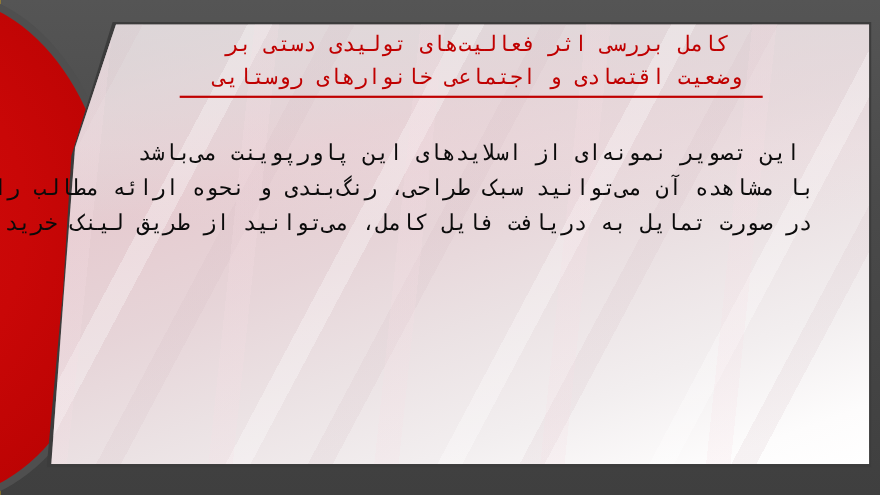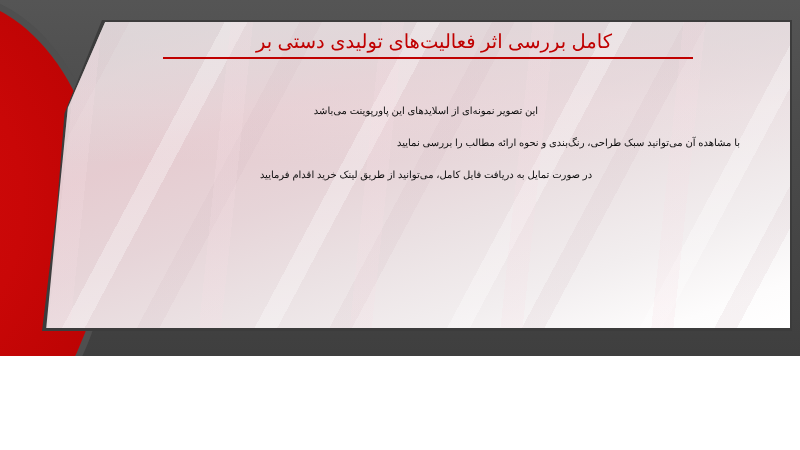--- a/index.html
+++ b/index.html
@@ -3,24 +3,24 @@
 <meta charset="utf-8">
 <style>
   html, body {
     margin: 0;
     padding: 0;
     background: #ffffff;
   }
   #slide {
     position: relative;
     width: 800px;
-    height: 356px;
+    height: 450px;
     overflow: hidden;
     background: #eab308;
-    font-family: Liberation Sans, sans-serif;
+    font-family: Liberation Mono, monospace;
   }
 
   
   .frame-bg {
     position: absolute;
     inset: 0;
     background: linear-gradient(180deg, #555555 0%, #4a4a4a 40%, #3f3f3f 100%);
   }
 
   
@@ -143,21 +143,21 @@
     background: #c00000;
     transform: translateX(-6px);
   }
 
   .body-block {
     margin-top: 36px;
     padding: 0 40px 0 60px;
   }
   .body-line {
     color: #0b0b0b;
-    font-size: 10px;
+    font-size: 20px;
     font-weight: 400;
     line-height: 32px;
     white-space: nowrap;
   }
   .body-line.l1 { text-align: center; transform: translateX(-6px); }
   .body-line.l2 { text-align: right; transform: translateX(-4px); }
   .body-line.l3 { transform: translateX(-6px); }
 </style>
 </head>
 <body>
@@ -174,20 +174,21 @@
   <div class="panel">
     <div class="panel-top-sheen"></div>
     <div class="streaks"></div>
     <div class="streaks-2"></div>
   </div>
 
   <div class="content">
 
     <div class="title-block">
       <div class="title-line">کامل بررسی اثر فعالیت‌های تولیدی دستی بر</div>
+      <div class="title-line">وضعیت اقتصادی و اجتماعی خانوارهای روستایی</div>
       <div class="title-underline"></div>
     </div>
 
     <div class="body-block">
       <div class="body-line l1">این تصویر نمونه‌ای از اسلایدهای این پاورپوینت می‌باشد</div>
       <div class="body-line l2">با مشاهده آن می‌توانید سبک طراحی، رنگ‌بندی و نحوه ارائه مطالب را بررسی نمایید</div>
       <div class="body-line l3">در صورت تمایل به دریافت فایل کامل، می‌توانید از طریق لینک خرید اقدام فرمایید</div>
     </div>
 
   </div>

